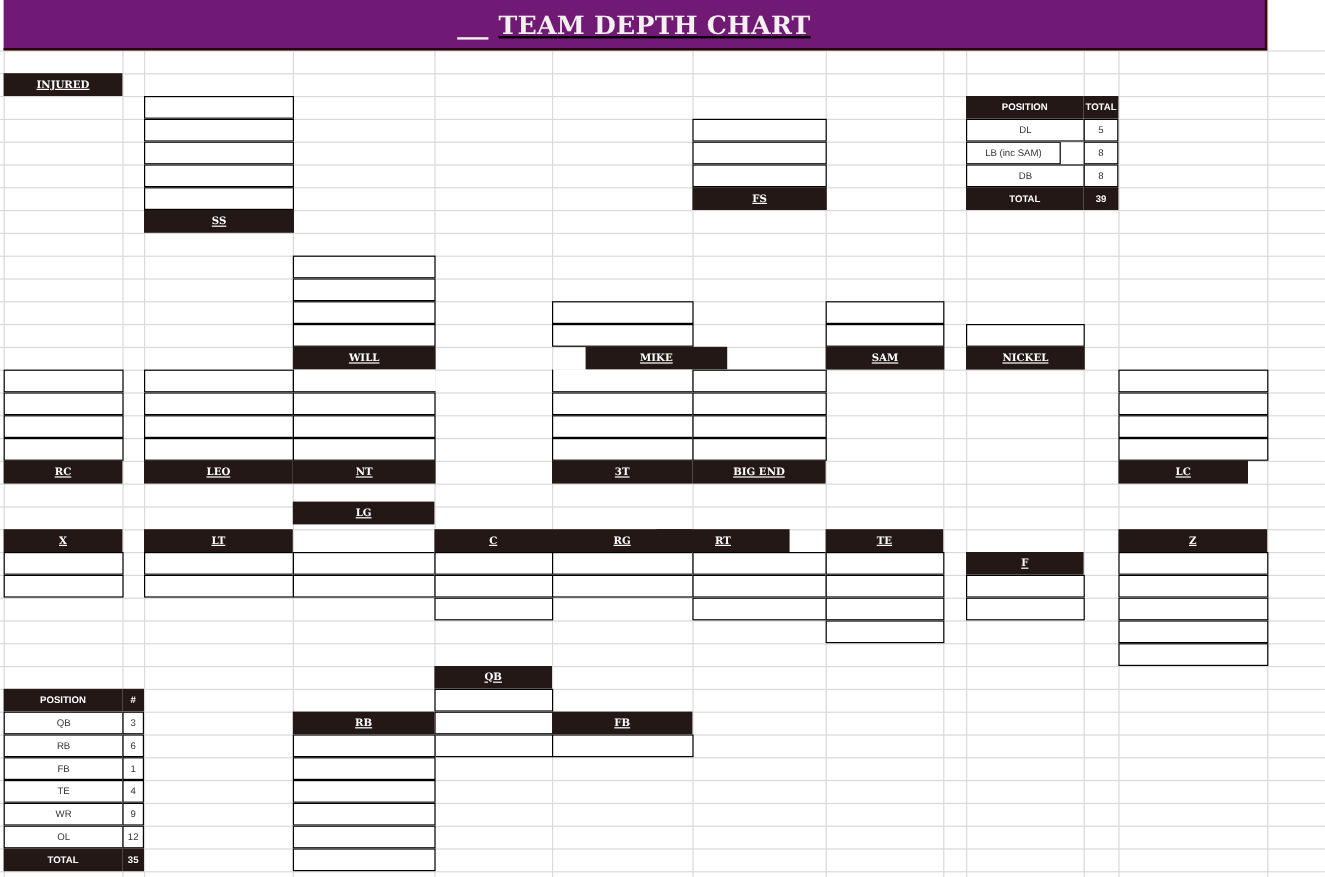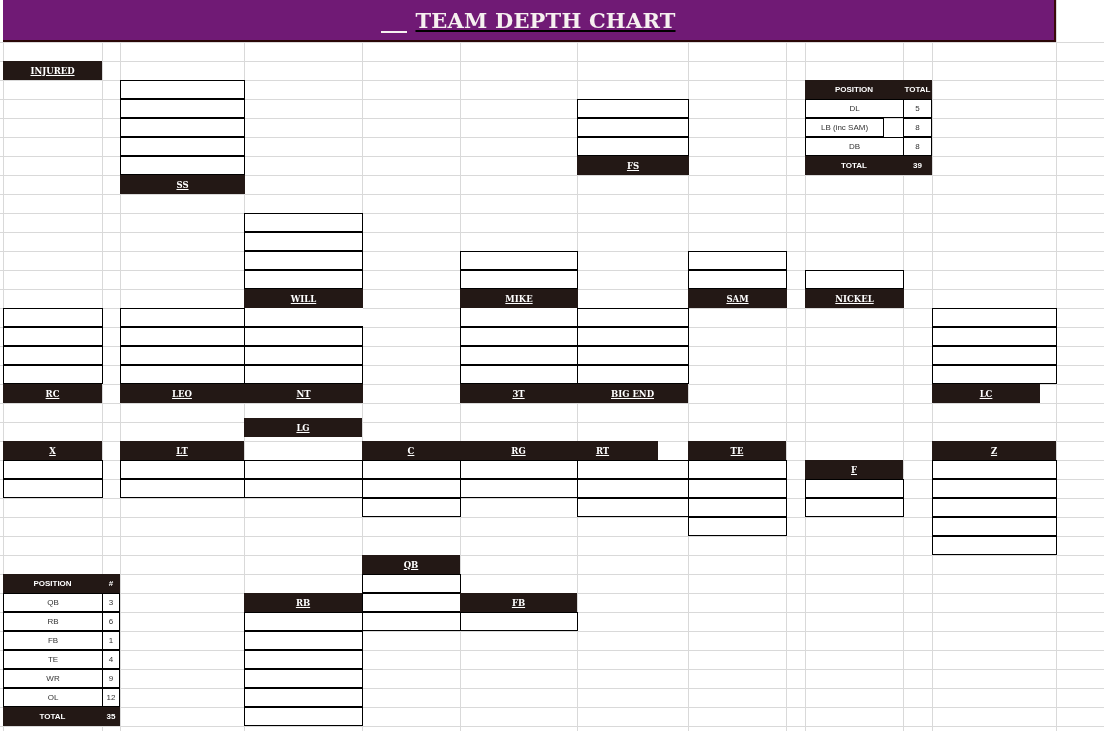--- a/index.html
+++ b/index.html
@@ -137,21 +137,21 @@
 <div class="tbl-hdr" style="left:903px; top:156px; width:29px;">39</div>
 
 <div class="slot" style="left:244px; top:213px; width:119px;"></div>
 <div class="slot" style="left:244px; top:232px; width:119px;"></div>
 <div class="slot" style="left:244px; top:251px; width:119px;"></div>
 <div class="slot" style="left:244px; top:270px; width:119px;"></div>
 <div class="hdr" style="left:244px; top:289px; width:119px;">WILL</div>
 
 <div class="slot" style="left:460px; top:251px; width:118px;"></div>
 <div class="slot" style="left:460px; top:270px; width:118px;"></div>
-<div class="hdr" style="left:460px; top:289px; width:118px;">MIKE</div>
+<div class="hdr" style="left:488px; top:289px; width:118px;">MIKE</div>
 
 <div class="slot" style="left:688px; top:251px; width:99px;"></div>
 <div class="slot" style="left:688px; top:270px; width:99px;"></div>
 <div class="hdr" style="left:688px; top:289px; width:99px;">SAM</div>
 
 <div class="slot" style="left:805px; top:270px; width:99px;"></div>
 <div class="hdr" style="left:805px; top:289px; width:99px;">NICKEL</div>
 
 <div class="slot" style="left:3px; top:308px; width:100px;"></div>
 <div class="slot" style="left:3px; top:327px; width:100px;"></div>

